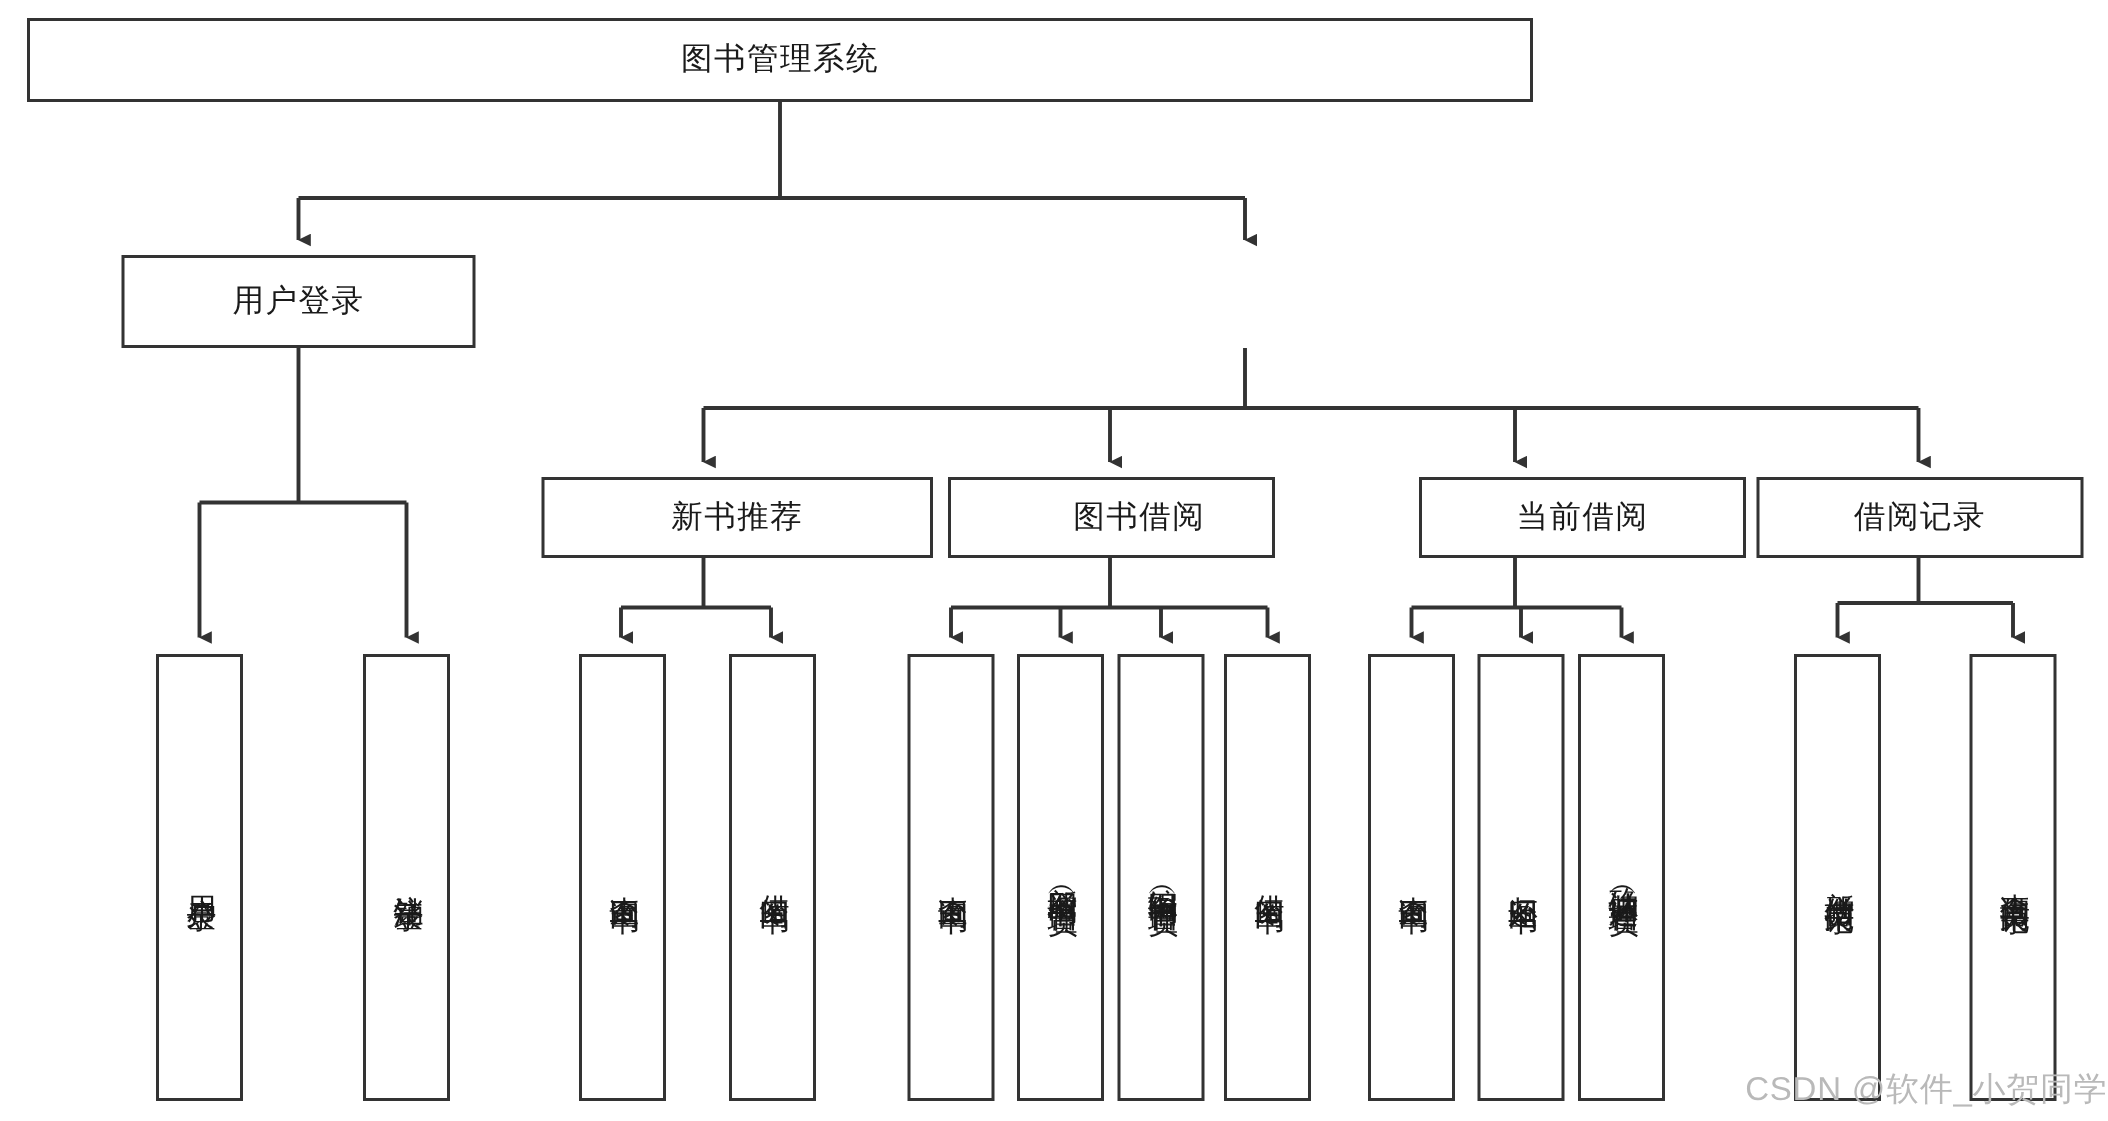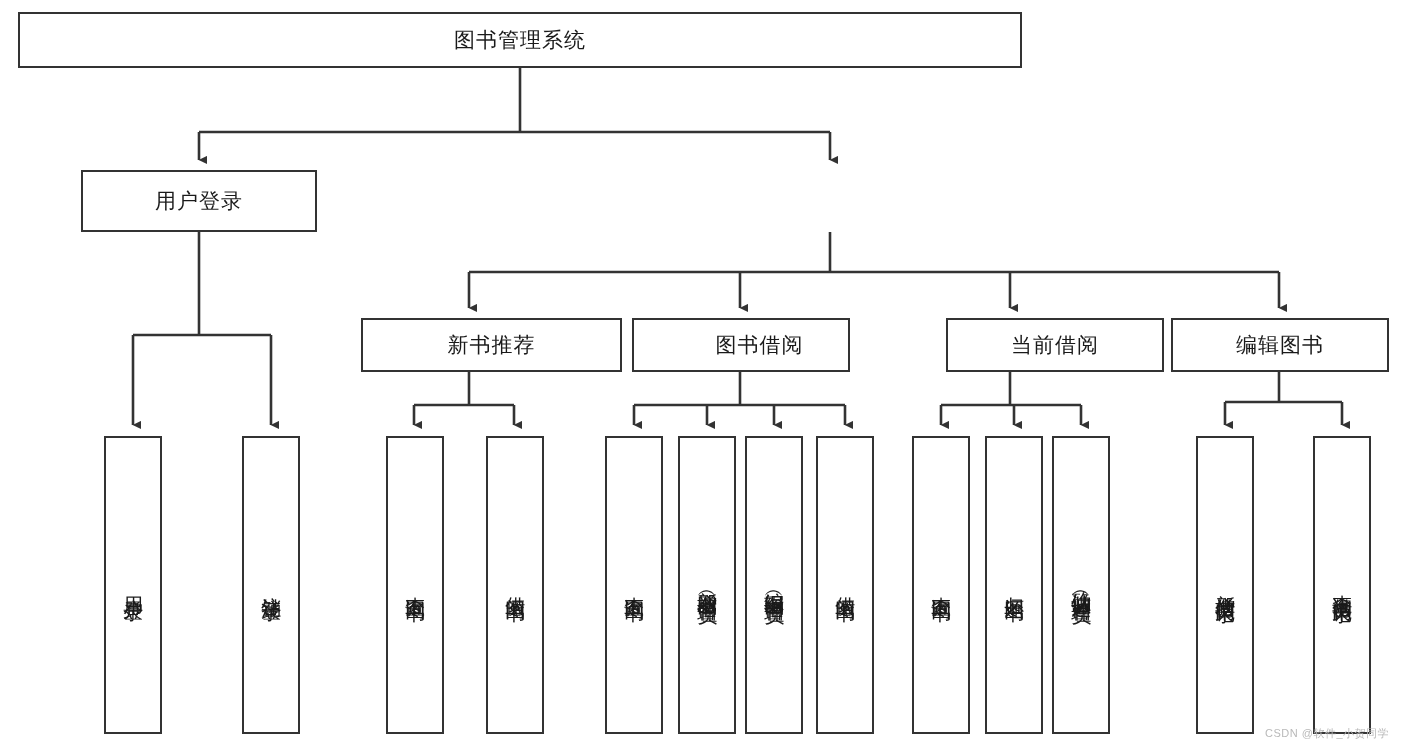--- a/index.html
+++ b/index.html
@@ -53,23 +53,23 @@
     text-orientation: upright;
     font-size: 20px;
     color: #1a1a1a;
     line-height: 1.28;
     letter-spacing: 2px;
     white-space: nowrap;
     text-align: center;
   }
   .watermark {
     position: absolute;
-    right: 16px;
+    right: 0;
     bottom: 6px;
-    font-size: 11px;
+    font-size: 22px;
     color: #b9b9b9;
     letter-spacing: 0.5px;
     white-space: nowrap;
     z-index: 5;
   }
 </style>
 </head>
 <body>
 
 <div id="diagram-root">
@@ -142,21 +142,21 @@
 
   <div class="node node-h" style="left:632px; top:318px; width:218px; height:54px;padding-left:37px;">
     <span class="label">图书借阅</span>
   </div>
 
   <div class="node node-h" style="left:902px; top:318px; width:218px; height:54px;margin-left:44px;">
     <span class="label">当前借阅</span>
   </div>
 
   <div class="node node-h" style="left:1171px; top:318px; width:218px; height:54px;">
-    <span class="label">编辑图书</span>
+    <span class="label">借阅记录</span>
   </div>
 
   <div class="node node-v" style="left:104px; top:436px; width:58px; height:298px;">
     <span class="label">用户登录</span>
   </div>
   <div class="node node-v" style="left:242px; top:436px; width:58px; height:298px;">
     <span class="label">注销登录</span>
   </div>
 
   <div class="node node-v" style="left:386px; top:436px; width:58px; height:298px;">

